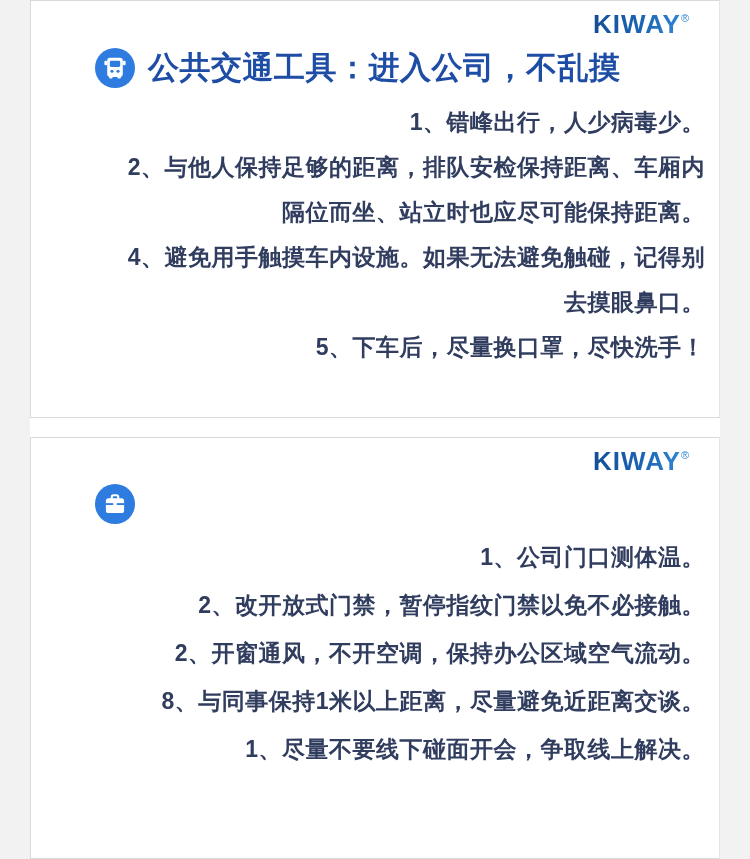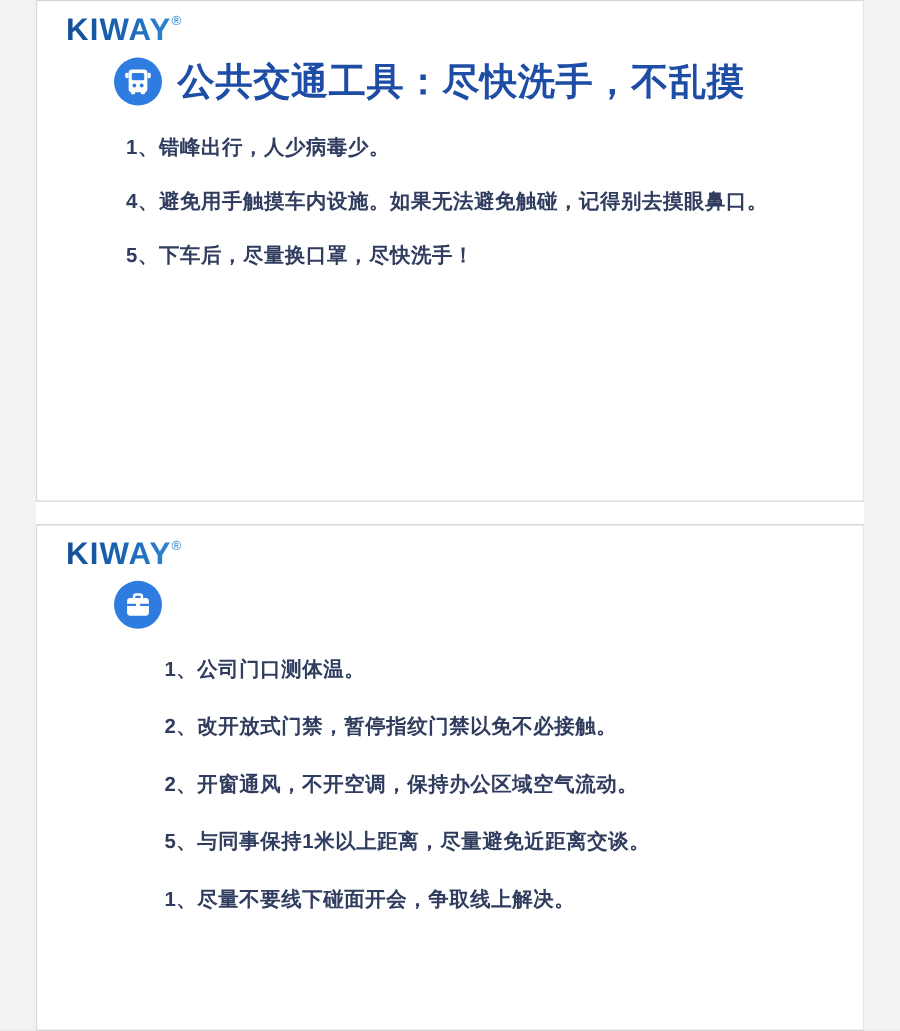--- a/index.html
+++ b/index.html
@@ -6,21 +6,22 @@
   html, body {
     margin: 0;
     padding: 0;
     background: #f2f2f2;
     font-family: "Liberation Sans", sans-serif;
   }
   .page {
     width: 690px;
     height: 859px;
     margin: 0 auto;
-    background: #14532d;
+    background: #bef264;
+    text-align: right;
   }
   .card {
     background: #ffffff;
     border: 1px solid #d9d9d9;
     border-right-color: #e6e6e6;
     overflow: hidden;
   }
   .card-1 { height: 418px; }
   .card-gap { height: 19px; background: #ffffff; }
   .card-2 { height: 422px; }
@@ -69,21 +70,21 @@
     font-weight: 700;
     color: #1e4da5;
     letter-spacing: 0.5px;
     white-space: nowrap;
   }
 
   
   .list {
     margin: 11px 0 0 50px;
     width: 600px;
-    font-size: 17px;
+    font-size: 23px;
     font-weight: 700;
     color: #313d5f;
     letter-spacing: 0.5px;
   }
   .list p { margin: 0; line-height: 45px; }
   .list.spaced p { margin-bottom: 3px; margin-left: 32px; }
 </style>
 </head>
 <body>
 
@@ -100,24 +101,25 @@
             <rect x="2.2" y="5.2" width="2.6" height="4.2" rx="1.1" fill="#ffffff"></rect>
             <rect x="19.2" y="5.2" width="2.6" height="4.2" rx="1.1" fill="#ffffff"></rect>
             <rect x="6.6" y="19.2" width="3.2" height="2.6" rx="1" fill="#ffffff"></rect>
             <rect x="14.2" y="19.2" width="3.2" height="2.6" rx="1" fill="#ffffff"></rect>
             <rect x="4.8" y="2.6" width="14.4" height="17.6" rx="2.6" fill="#ffffff"></rect>
             <rect x="7.2" y="5.4" width="9.6" height="5.6" rx="1.2" fill="#2e7ce0"></rect>
             <circle cx="9.2" cy="15" r="1.45" fill="#2e7ce0"></circle>
             <circle cx="14.8" cy="15" r="1.45" fill="#2e7ce0"></circle>
           </svg>
         </span>
-        <h2 class="heading">公共交通工具：尽快洗手，不乱摸</h2>
+        <h2 class="heading">公共交通工具：进入公司，不乱摸</h2>
       </div>
       <div class="list">
         <p>1、错峰出行，人少病毒少。</p>
+        <p>2、与他人保持足够的距离，排队安检保持距离、车厢内隔位而坐、站立时也应尽可能保持距离。</p>
         <p>4、避免用手触摸车内设施。如果无法避免触碰，记得别去摸眼鼻口。</p>
         <p>5、下车后，尽量换口罩，尽快洗手！</p>
       </div>
     </div>
   </section>
 
   <div class="card-gap"></div>
 
   <section class="card card-2">
     <div class="card-inner">
@@ -131,19 +133,19 @@
             <rect x="3.6" y="6.8" width="16.8" height="13.6" rx="2.4" fill="#ffffff"></rect>
             <rect x="3.6" y="11.2" width="16.8" height="1.7" fill="#2e7ce0"></rect>
             <rect x="10.4" y="10.4" width="3.2" height="3.2" rx="0.8" fill="#ffffff"></rect>
           </svg>
         </span>
       </div>
       <div class="list spaced">
         <p>1、公司门口测体温。</p>
         <p>2、改开放式门禁，暂停指纹门禁以免不必接触。</p>
         <p>2、开窗通风，不开空调，保持办公区域空气流动。</p>
-        <p>5、与同事保持1米以上距离，尽量避免近距离交谈。</p>
+        <p>8、与同事保持1米以上距离，尽量避免近距离交谈。</p>
         <p>1、尽量不要线下碰面开会，争取线上解决。</p>
       </div>
     </div>
   </section>
 
 </div>
 
 </body></html>

